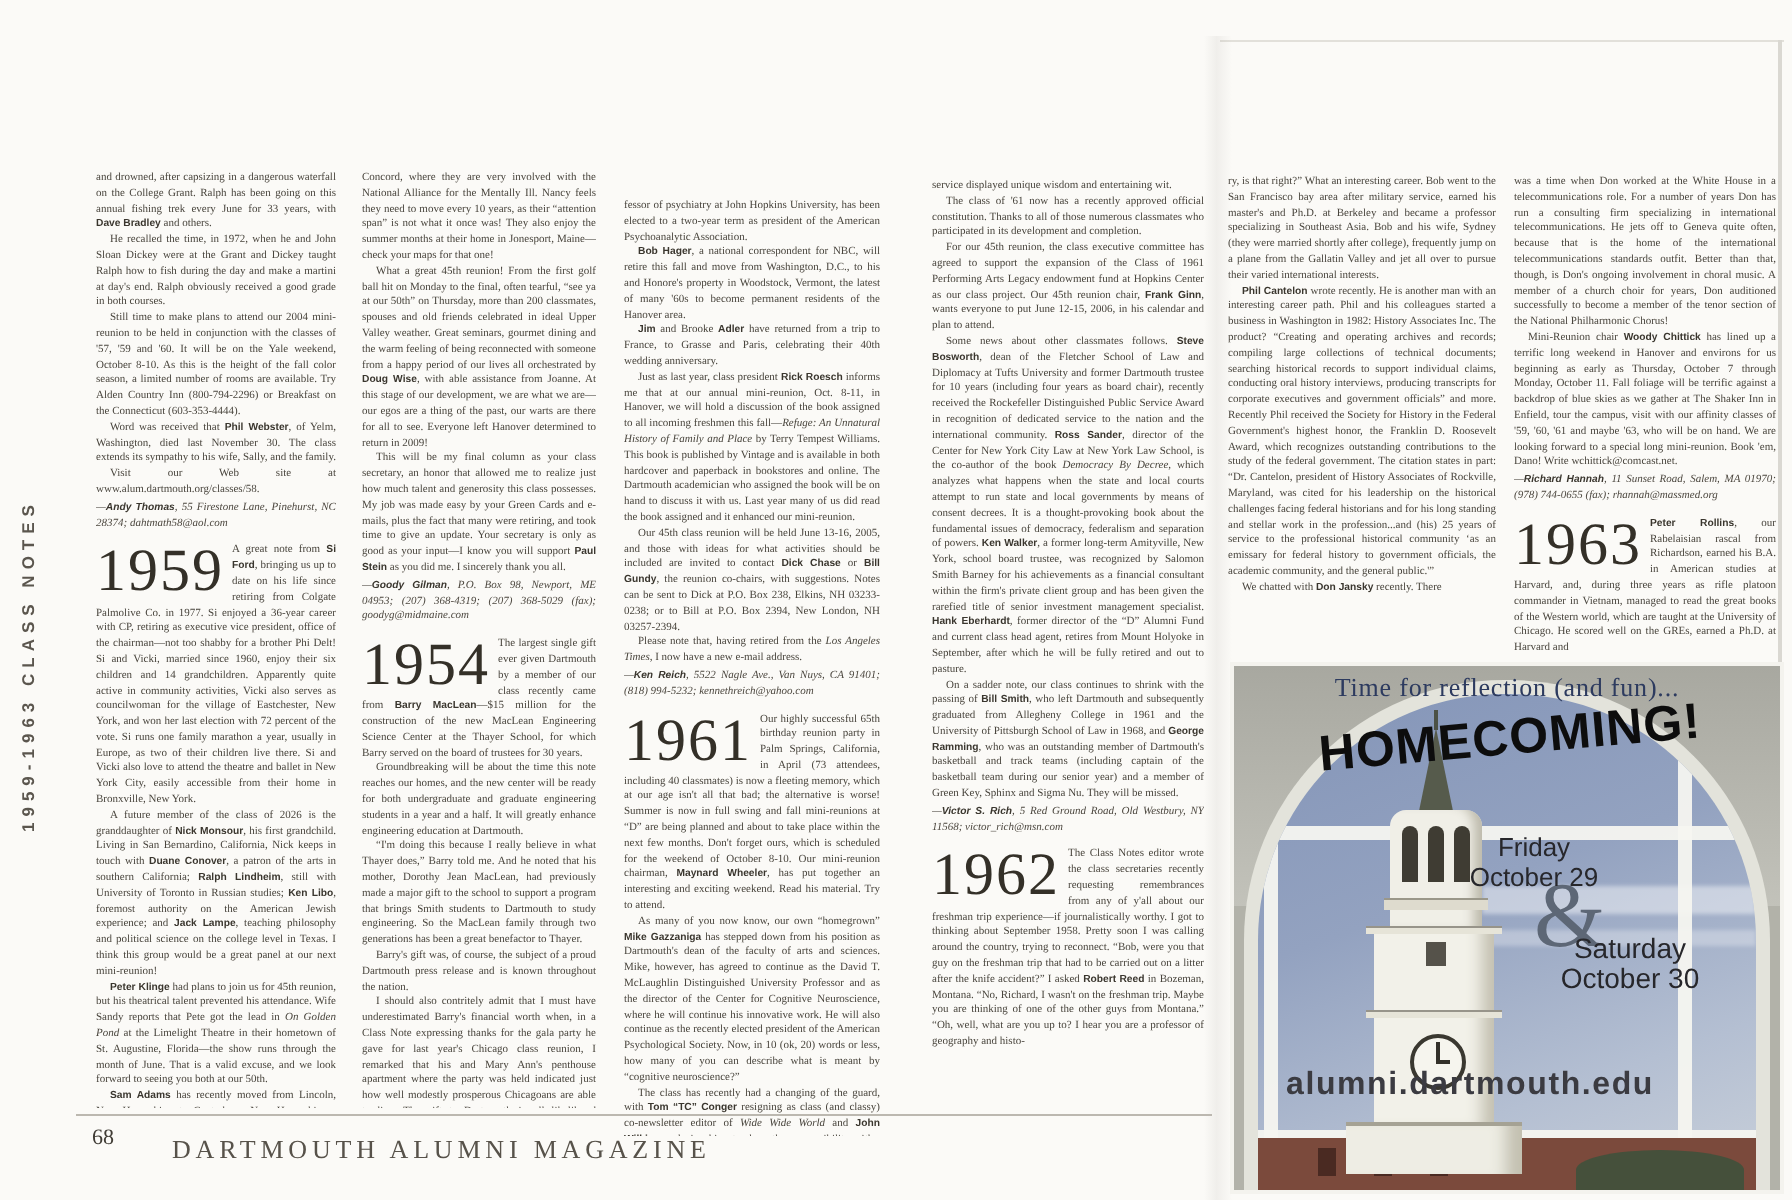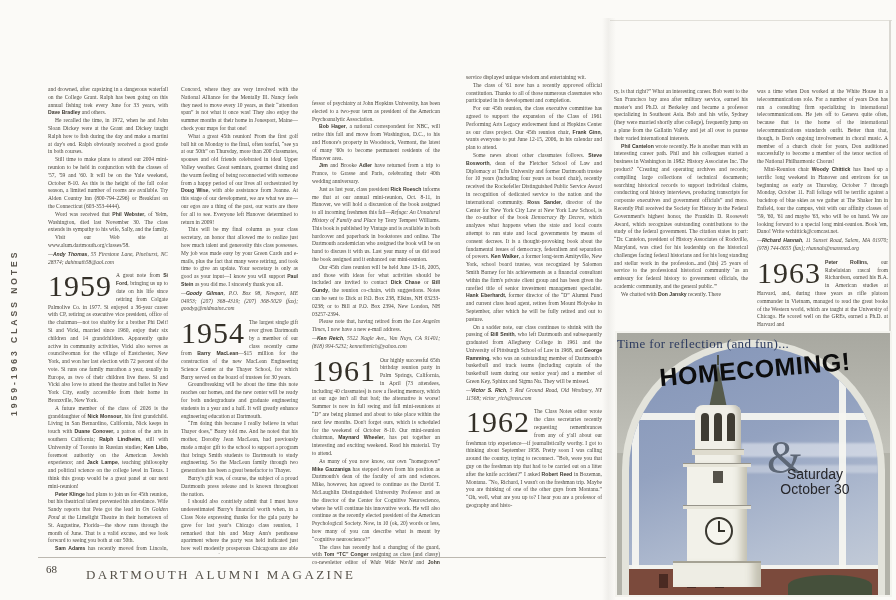--- a/index.html
+++ b/index.html
@@ -19,21 +19,21 @@
     font-family:"Liberation Sans",sans-serif;font-size:8.5px;font-weight:bold;
     letter-spacing:3px;color:#5b564e;white-space:nowrap;
   }
 
   
   .col{position:absolute;overflow:hidden;text-align:justify;
     font-size:5.5px;line-height:7.8px;color:#49453d;}
   #col1{left:48px; top:86px;width:120px;height:468px;}
   #col2{left:181px;top:86px;width:117px;height:468px;}
   #col3{left:312px;top:100px;width:128px;height:468px;}
-  #col4{left:466px;top:74px;width:136px;height:468px;}
+  #col4{left:466px;top:90px;width:136px;height:468px;}
   #col5{left:614px;top:88px;width:134px;height:242px;}
   #col6{left:757px;top:88px;width:131px;height:242px;}
   .col p{margin:0;text-indent:7px;}
   .col p.no-indent{text-indent:0;}
   .col p.sig{font-style:italic;text-indent:0;margin:1px 0 4px 0;color:#4c473f;}
   .col p.year-start{text-indent:0;margin-top:6px;}
   .col b{font-family:"Liberation Sans",sans-serif;font-weight:700;font-size:0.93em;color:#3a362e;}
   .col i{font-style:italic;}
   span.year{
     float:left;font-size:30px;line-height:23px;padding:2px 4px 0 0;
@@ -85,21 +85,21 @@
   .body-win{position:absolute;left:26px;top:8px;width:10px;height:12px;background:#55524a;}
   .cornice{position:absolute;left:-4px;width:68px;height:3px;background:#e6e4d8;border-top:1px solid #97948a;}
   .c1{top:0;} .c2{top:42px;}
   .clock{position:absolute;left:18px;top:54px;width:24px;height:24px;border-radius:50%;
          background:#f6f5ee;border:2px solid #3a3830;}
   .hand-m{position:absolute;left:11px;top:2px;width:1.5px;height:10px;background:#33312a;}
   .hand-h{position:absolute;left:11px;top:11px;width:7px;height:1.5px;background:#33312a;}
   .base-t{position:absolute;left:44px;top:214px;width:88px;height:24px;background:#eeede4;
           border-top:2px solid #a5a294;box-shadow:inset -14px 0 8px -6px #c3c0b1;}
   
-  .tagline{position:absolute;left:0;top:3px;width:100%;z-index:20;
+  .tagline{position:absolute;left:0;top:3px;width:100%;text-align:center;z-index:20;
     font-family:"Liberation Serif",serif;font-size:13px;color:#2d3b5f;letter-spacing:0.4px;}
   .headline{position:absolute;left:12px;top:22px;width:252px;z-index:21;transform:rotate(-5deg);
     font-family:"Liberation Sans",sans-serif;font-weight:800;font-size:25px;letter-spacing:0.5px;
     color:#0d0d0d;text-align:center;}
   .date1{position:absolute;left:103px;top:83px;width:94px;z-index:20;text-align:center;
     font-family:"Liberation Sans",sans-serif;font-size:13px;line-height:15px;color:#27272b;}
   .amp{position:absolute;left:150px;top:98px;z-index:19;
     font-family:"Liberation Serif",serif;font-size:46px;color:#5d6776;}
   .date2{position:absolute;left:146px;top:134px;width:104px;z-index:20;text-align:center;
     font-family:"Liberation Sans",sans-serif;font-size:14px;line-height:15px;color:#27272b;}
@@ -208,19 +208,24 @@
           <div class="clock">
             <div class="hand-m"></div>
             <div class="hand-h"></div>
           </div>
         </div>
         <div class="base-t"></div>
       </div>
     </div>
     <div class="tagline">Time for reflection (and fun)...</div>
     <div class="headline">HOMECOMING!</div>
+    <div class="date1">
+      <div>Friday</div>
+      <div>October 29</div>
+    </div>
     <div class="amp">&amp;</div>
     <div class="date2">
       <div>Saturday</div>
       <div>October 30</div>
     </div>
+    <div class="ad-url">alumni.dartmouth.edu</div>
   </div>
 </div>
 
 </body></html>

